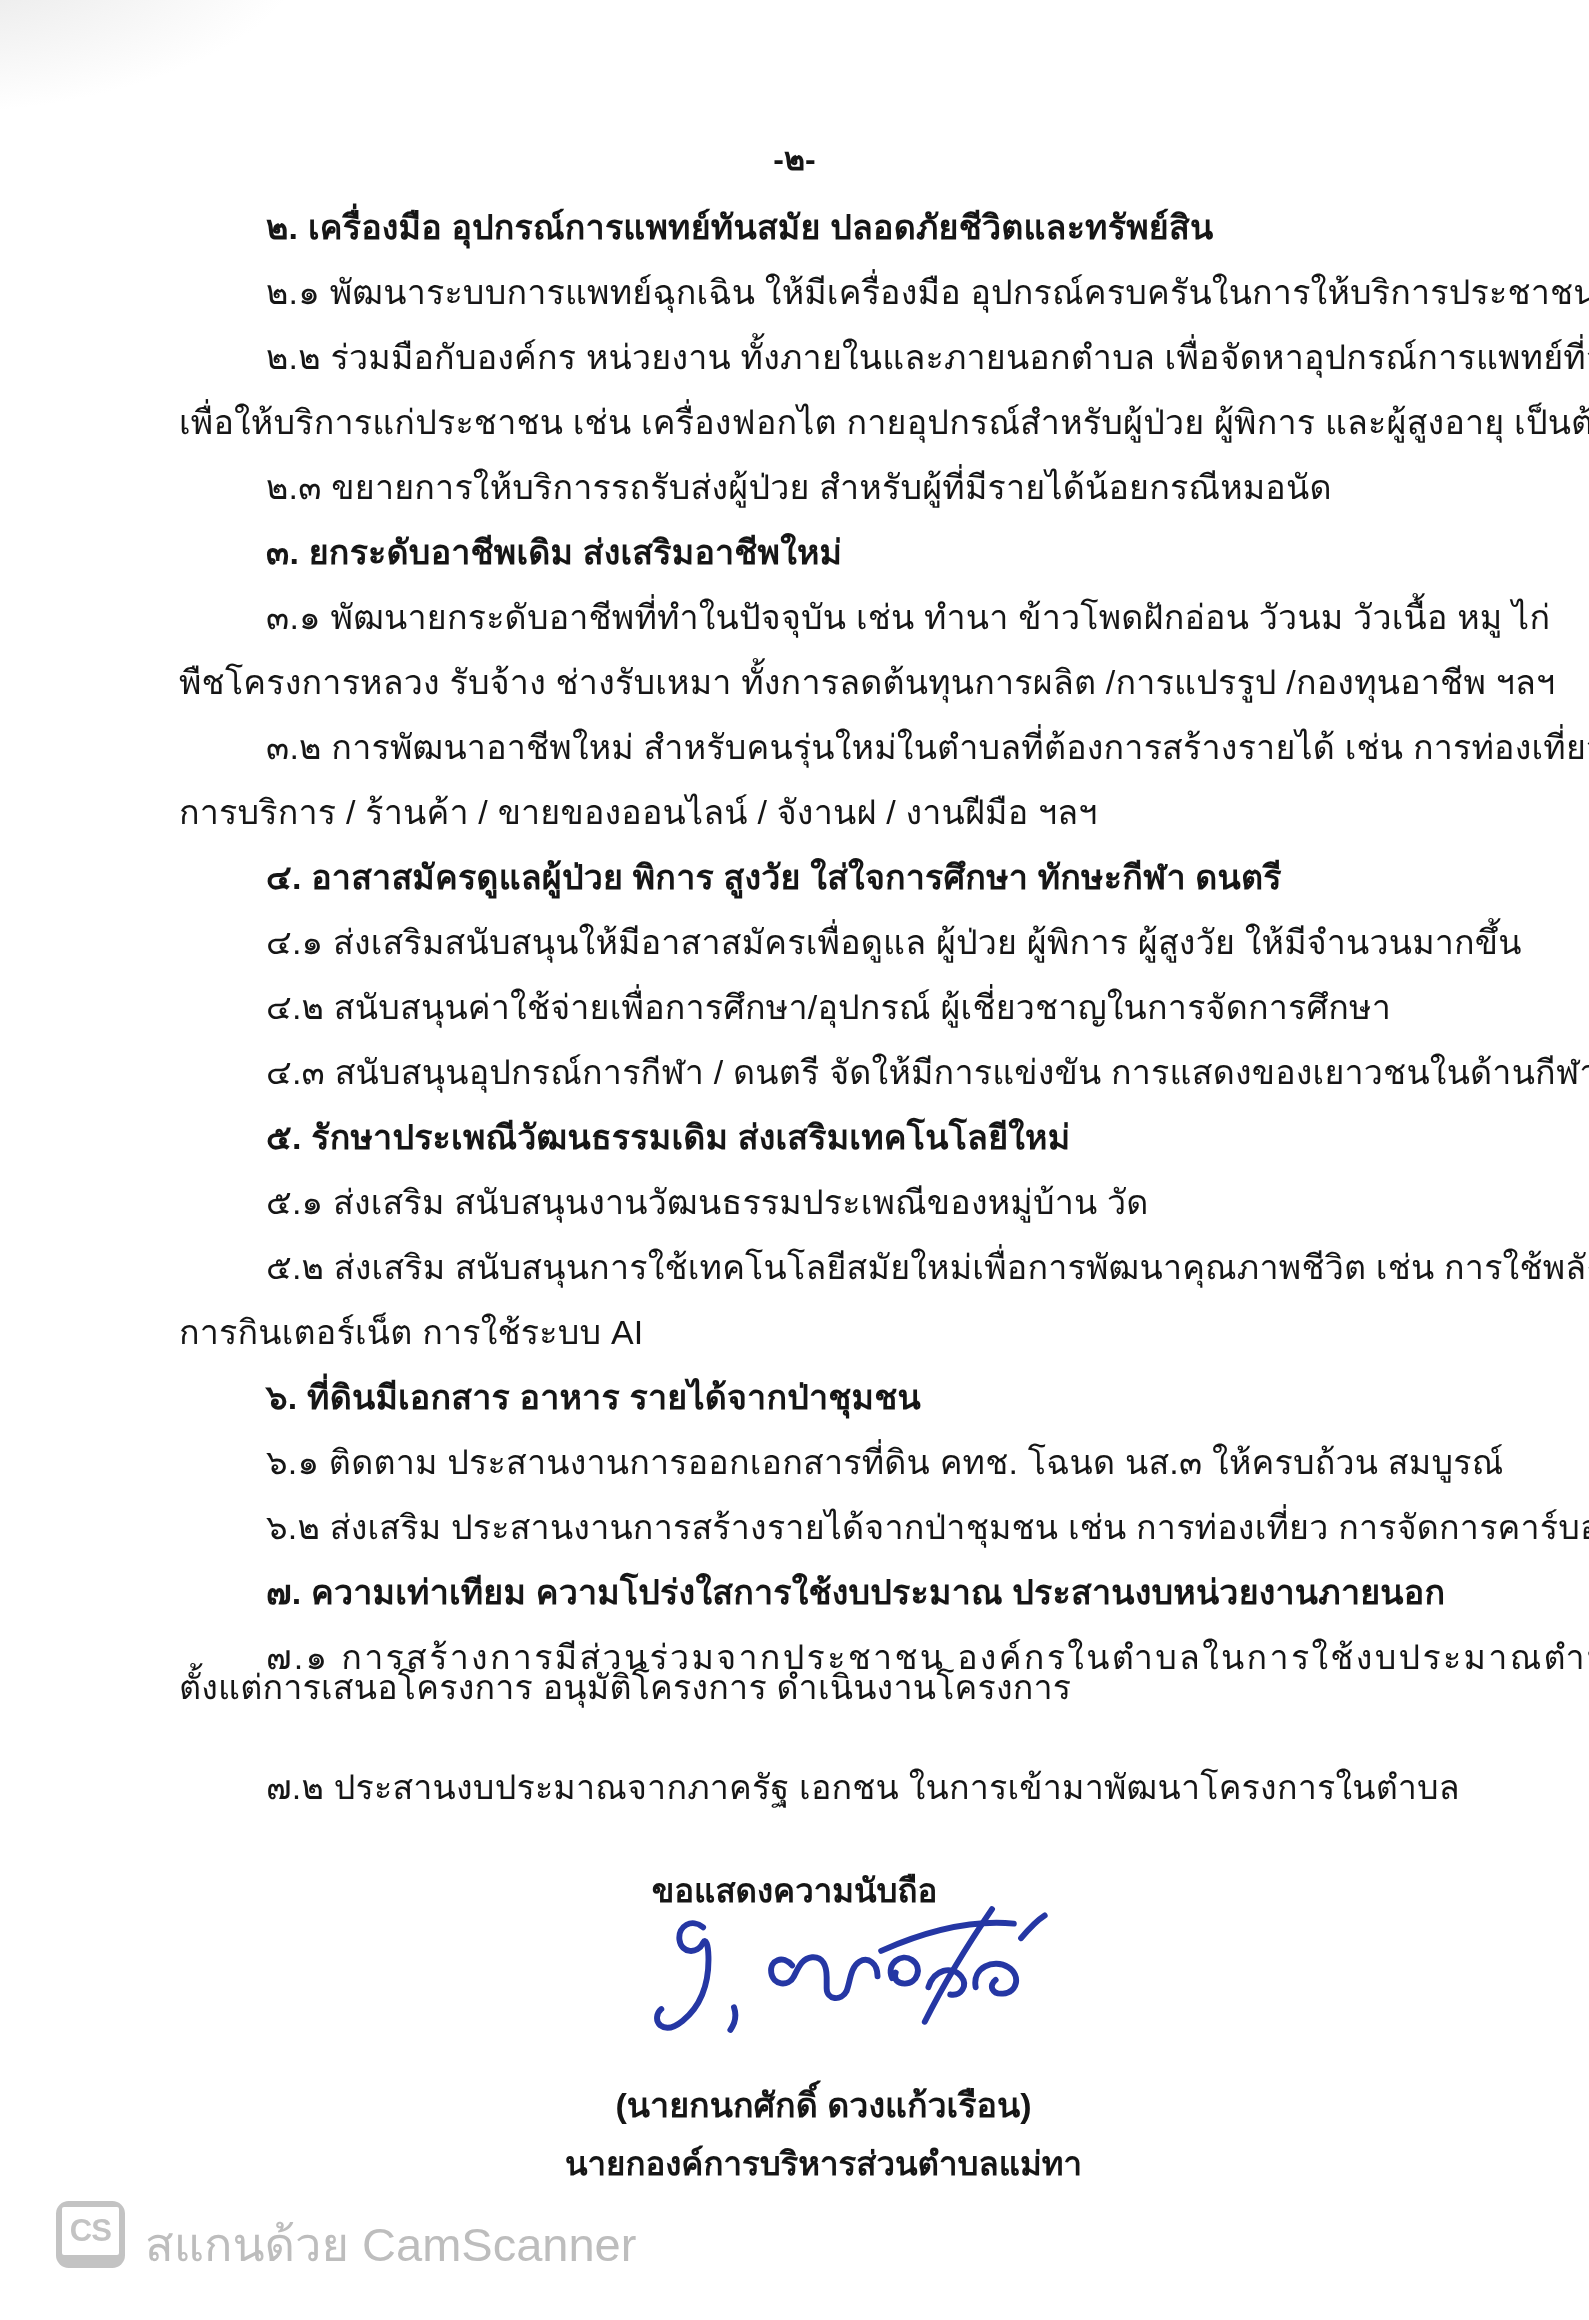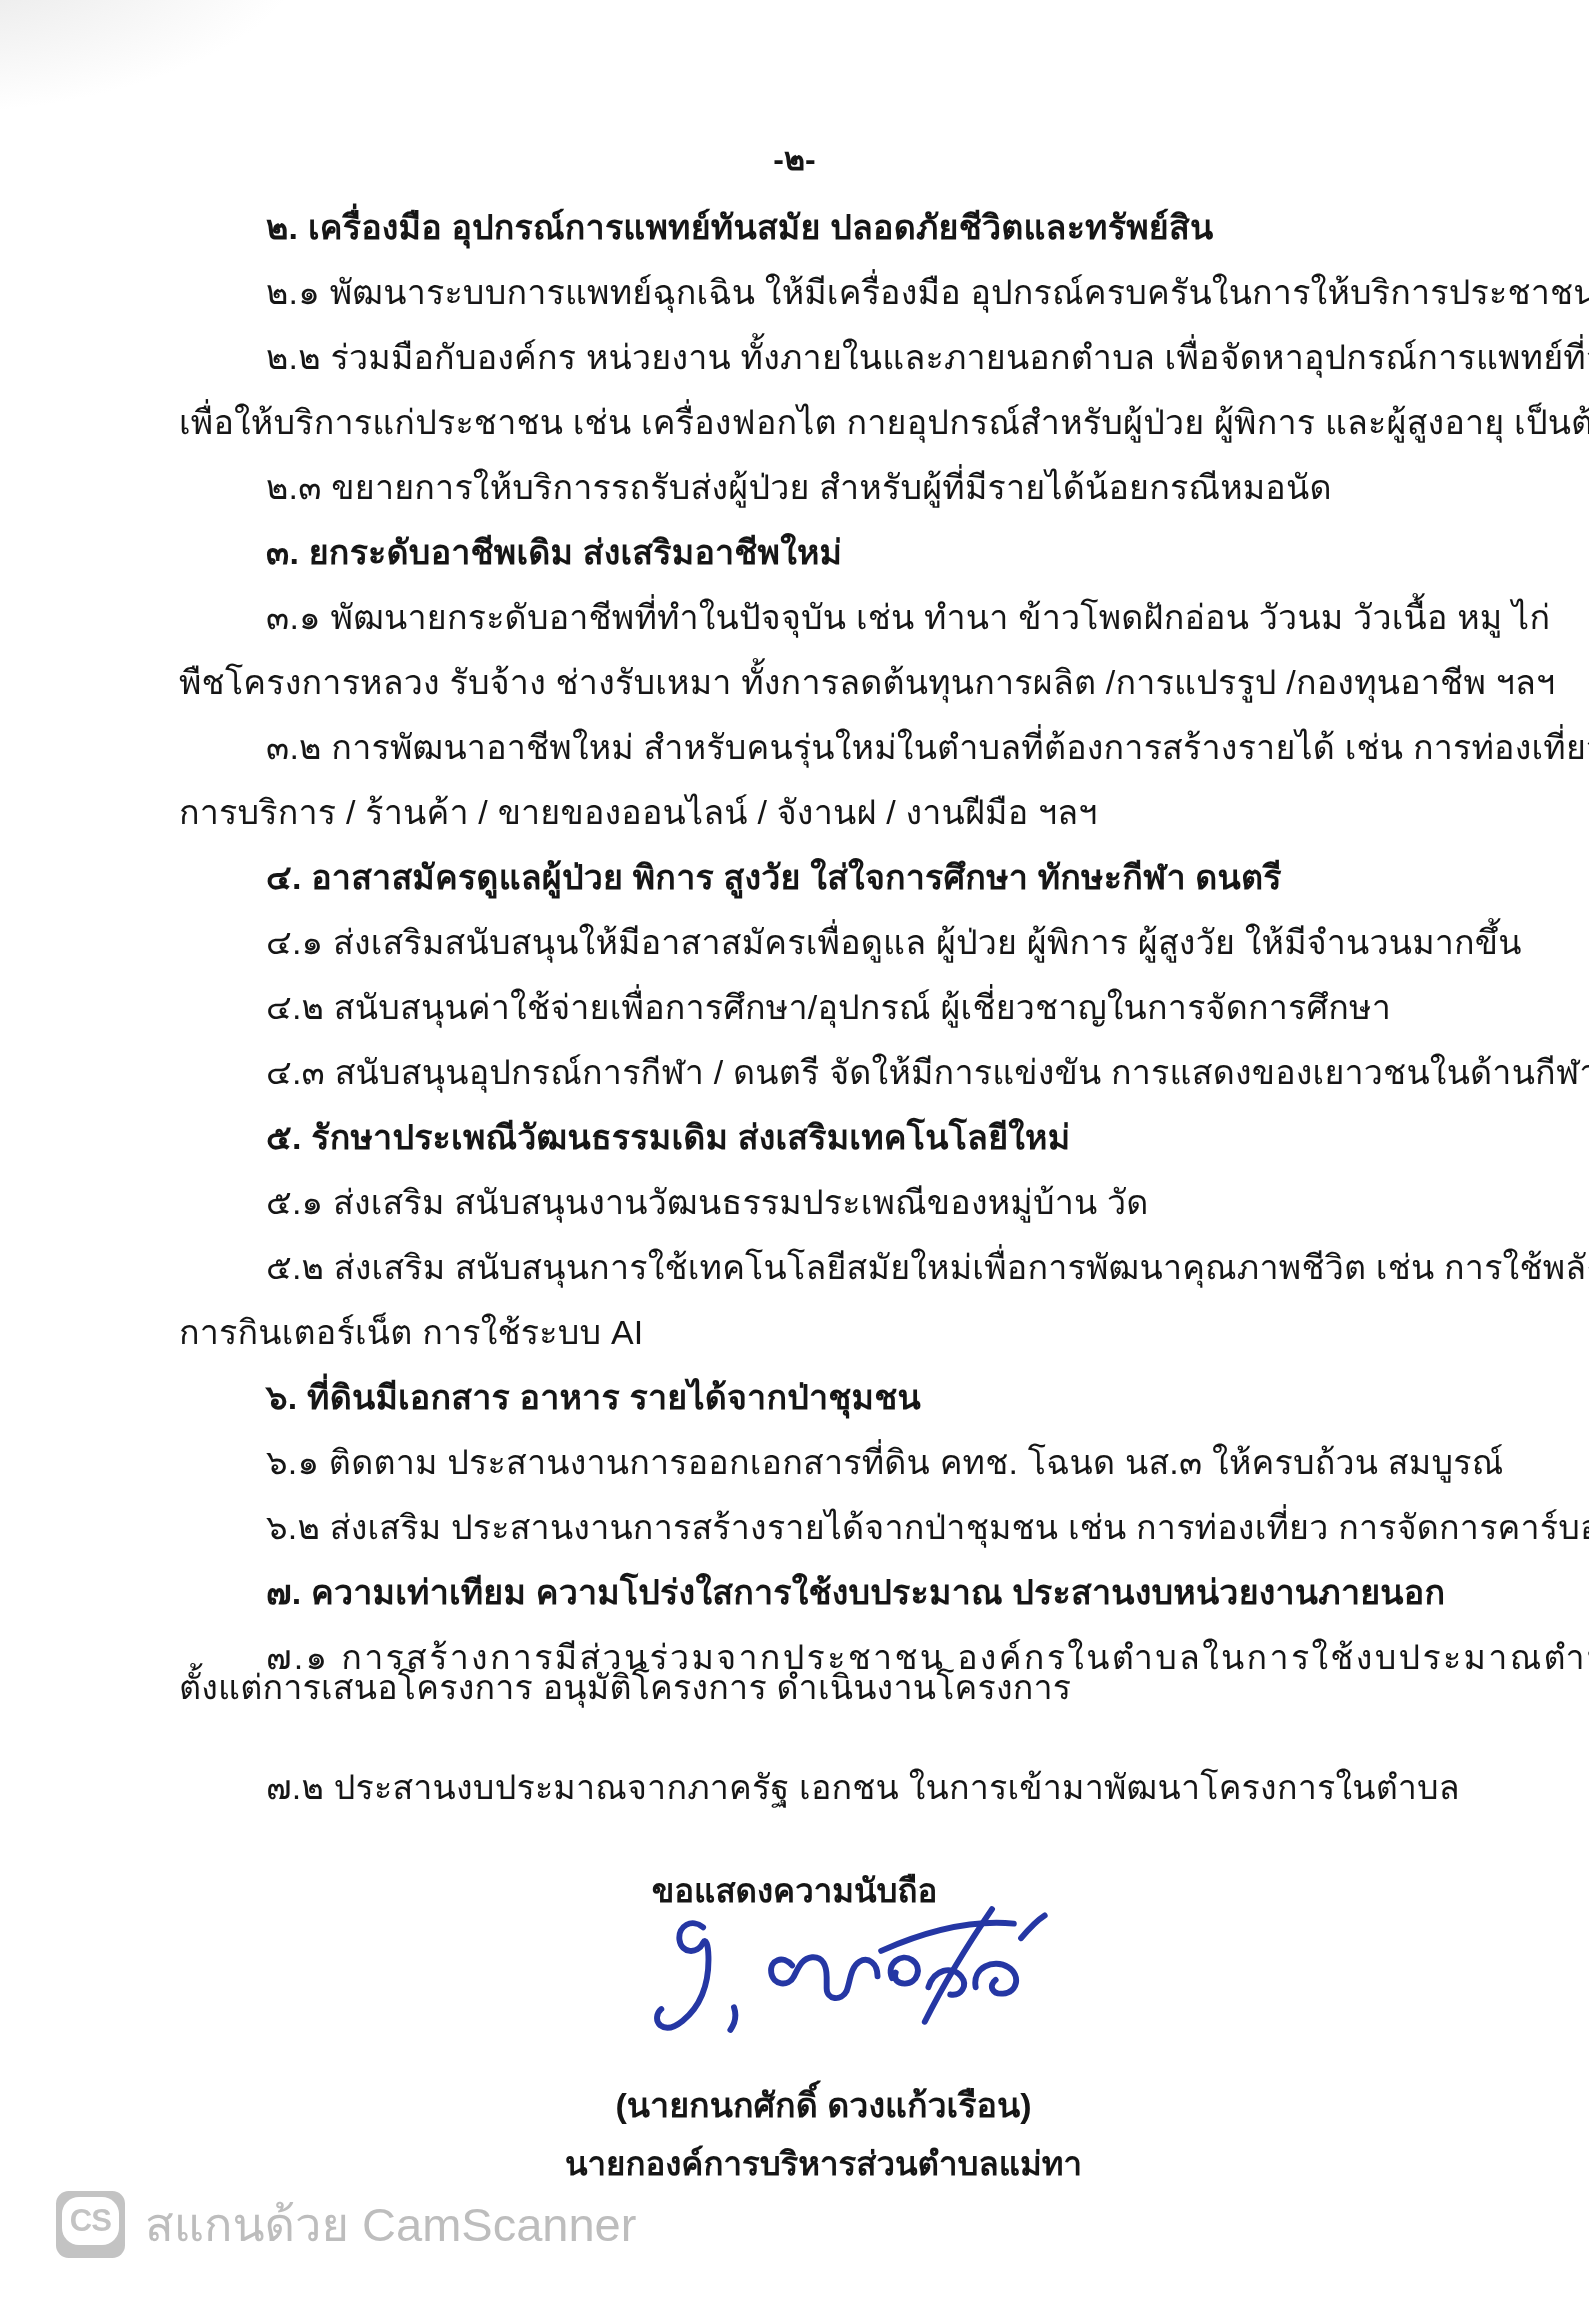--- a/index.html
+++ b/index.html
@@ -59,29 +59,30 @@
   }
   .cs-logo{
     position:relative;
     width:69px;height:67px;
     background:#c3c3c3;
     border-radius:12.7px;
     flex:0 0 auto;
   }
   .cs-logo .cs-inner{
     position:absolute;left:6.4px;top:6.4px;right:6.4px;height:48px;
-    background:#ffffff;border-radius:17px;
+    background:#ffffff;border-radius:2px;
     display:flex;align-items:center;justify-content:center;
     font-size:31px;font-weight:bold;color:#c3c3c3;
     letter-spacing:-0.9px;
   }
   .watermark-text{
     font-size:47px;line-height:67px;
     color:#bdbdbd;
     white-space:nowrap;
+    margin-top:20px;
   }
 </style>
 </head>
 <body>
 
 <div class="page">
 
   <div class="page-number">-๒-</div>
 
   <div class="doc-body">

